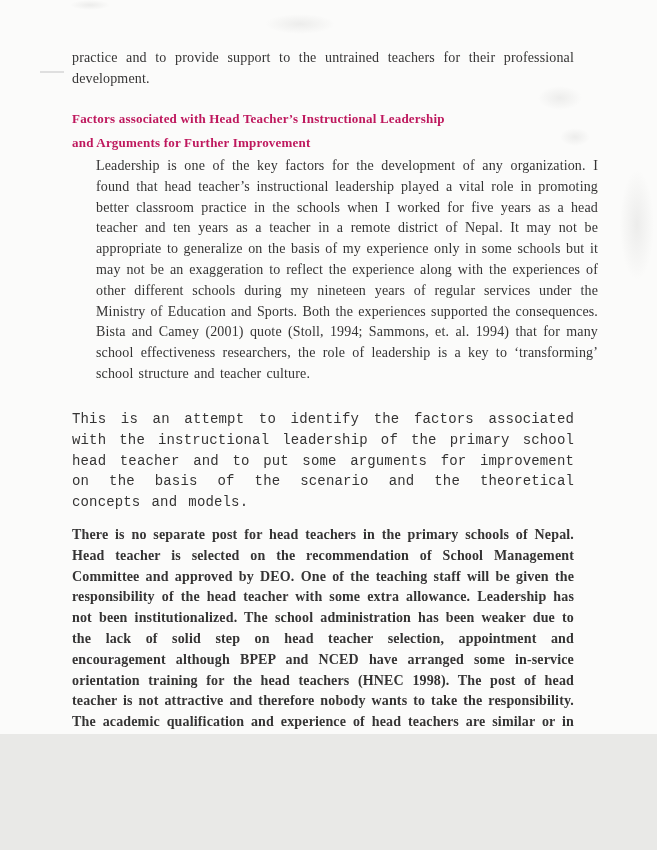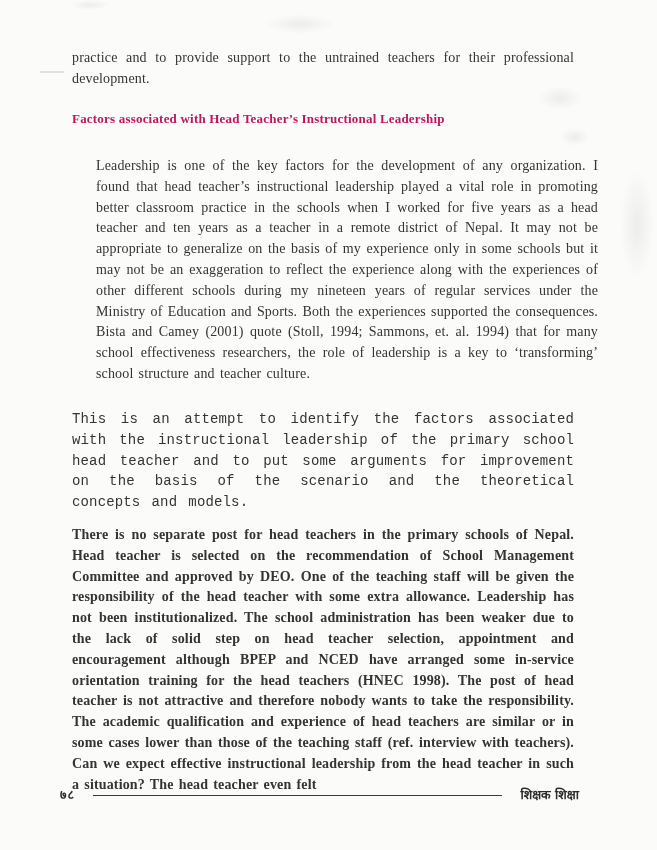--- a/index.html
+++ b/index.html
@@ -1,20 +1,20 @@
 <!DOCTYPE html>
 <html><head>
 <meta charset="utf-8">
 <style>
   * { margin: 0; padding: 0; box-sizing: border-box; }
   html, body { width: 657px; background: #e9e9e7; }
   .page {
     position: relative;
     width: 657px;
-    height: 850px;
+    height: 734px;
     background: #fbfbfa;
     overflow: hidden;
     font-family: "Liberation Serif", serif;
     color: #333232;
   }
   .block { position: absolute; left: 72px; width: 502px; }
   .body-text {
     font-size: 14px;
     line-height: 20.8px;
     text-align: justify;
@@ -84,20 +84,21 @@
   <div class="smudge s2"></div>
   <div class="smudge s3"></div>
   <div class="smudge s4"></div>
   <div class="smudge s5"></div>
   <div class="dash-artifact"></div>
 
   <p class="block body-text wide pos-intro">practice and to provide support to the untrained teachers for their professional development.</p>
 
   <h2 class="block heading pos-h1">
     <span class="hline">Factors associated with Head Teacher’s Instructional Leadership</span>
+    <span class="hline">and Arguments for Further Improvement</span>
   </h2>
 
   <p class="block body-text pos-p1">Leadership is one of the key factors for the development of any organization. I found that head teacher’s instructional leadership played a vital role in promoting better classroom practice in the schools when I worked for five years as a head teacher and ten years as a teacher in a remote district of Nepal. It may not be appropriate to generalize on the basis of my experience only in some schools but it may not be an exaggeration to reflect the experience along with the experiences of other different schools during my nineteen years of regular services under the Ministry of Education and Sports. Both the experiences supported the consequences. Bista and Camey (2001) quote (Stoll, 1994; Sammons, et. al. 1994) that for many school effectiveness researchers, the role of leadership is a key to ‘transforming’ school structure and teacher culture.</p>
 
   <p class="block body-text wide pos-p2">This is an attempt to identify the factors associated with the instructional leadership of the primary school head teacher and to put some arguments for improvement on the basis of the scenario and the theoretical concepts and models.</p>
 
 
   <p class="block body-text pos-p3">There is no separate post for head teachers in the primary schools of Nepal. Head teacher is selected on the recommendation of School Management Committee and approved by DEO. One of the teaching staff will be given the responsibility of the head teacher with some extra allowance. Leadership has not been institutionalized. The school administration has been weaker due to the lack of solid step on head teacher selection, appointment and encouragement although BPEP and NCED have arranged some in-service orientation training for the head teachers (HNEC 1998). The post of head teacher is not attractive and therefore nobody wants to take the responsibility. The academic qualification and experience of head teachers are similar or in some cases lower than those of the teaching staff (ref. interview with teachers). Can we expect effective instructional leadership from the head teacher in such a situation? The head teacher even felt</p>
 
   <div class="footer">

